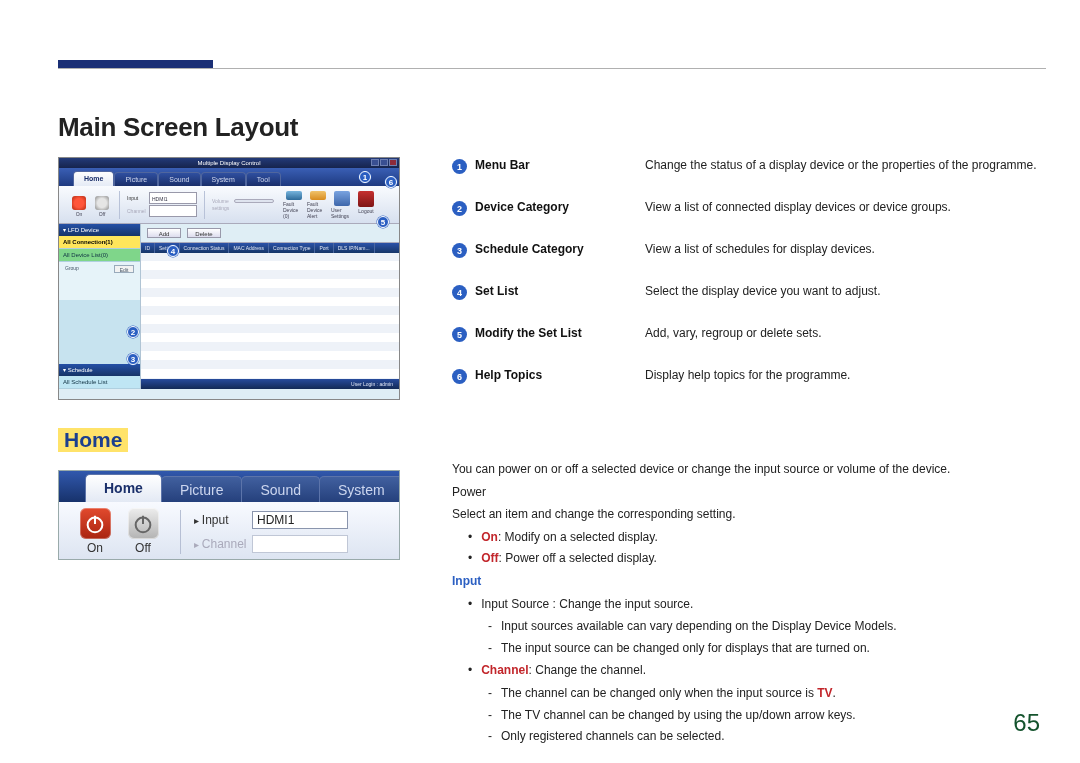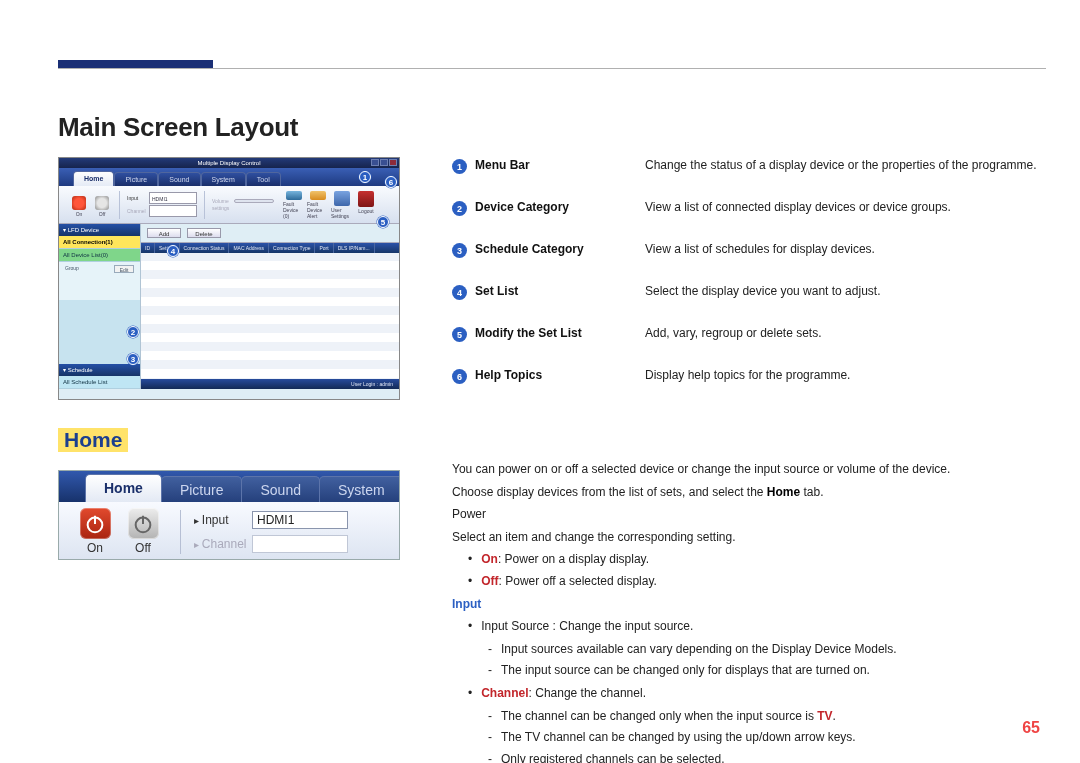--- a/index.html
+++ b/index.html
@@ -273,21 +273,21 @@
   .prose .kw { color:#c2262b; font-weight:600;}
   .prose .kw-blue { color:#2b5fc2; font-weight:700;}
   .prose .kw-bold { font-weight:700; color:#000;}
   .prose ul { list-style:none; margin:2px 0 4px 0;}
   .prose ul.bullets > li::before { content:"•"; margin:0 9px 0 16px;}
   .prose ul.dashes > li::before { content:"-"; margin:0 9px 0 36px;}
   .prose ul li { margin-bottom:3px;}
 
   .page-num {
     position:absolute; right:40px; bottom:26px;
-    font-size:16px; color:#ef4444; font-weight:700;
+    font-size:24px; color:#14532d; font-weight:400;
   }
 </style>
 </head>
 <body>
 
 <div class="page-rule-accent"></div>
 <div class="page-rule"></div>
 
 <div class="left-col">
   <h1 class="section-title">Main Screen Layout</h1>
@@ -474,27 +474,24 @@
     </div>
     <div class="legend-row">
       <div class="legend-num">6</div>
       <div class="legend-label">Help Topics</div>
       <div class="legend-desc">Display help topics for the programme.</div>
     </div>
   </div>
 
   <div class="prose">
     <p>You can power on or off a selected device or change the input source or volume of the device.</p>
-    <p>
-      <span>Choose display devices from the list of sets, and select the </span><span class="kw-bold">Home</span><span> tab.</span>
-    </p>
     <p>Power</p>
     <p>Select an item and change the corresponding setting.</p>
     <ul class="bullets">
-      <li><span class="kw">On</span><span>: Power on a display display.</span></li>
+      <li><span class="kw">On</span><span>: Modify on a selected display.</span></li>
       <li><span class="kw">Off</span><span>: Power off a selected display.</span></li>
     </ul>
     <p><span class="kw-blue">Input</span></p>
     <ul class="bullets">
       <li>Input Source : Change the input source.</li>
     </ul>
     <ul class="dashes">
       <li>Input sources available can vary depending on the Display Device Models.</li>
       <li>The input source can be changed only for displays that are turned on.</li>
     </ul>

